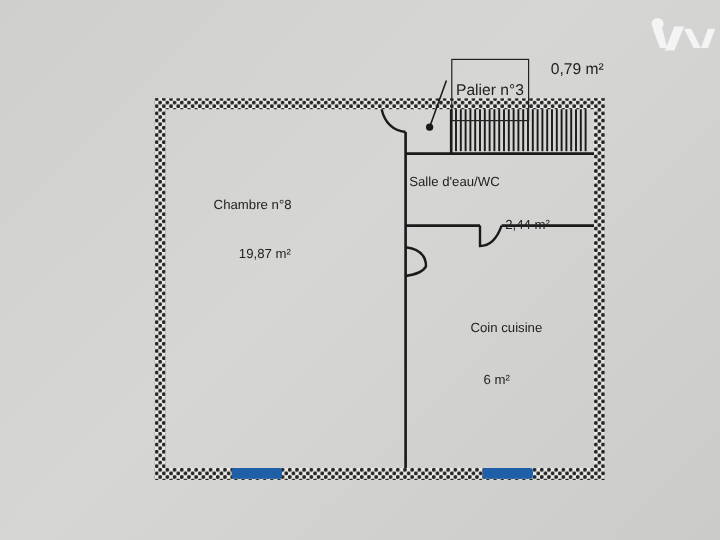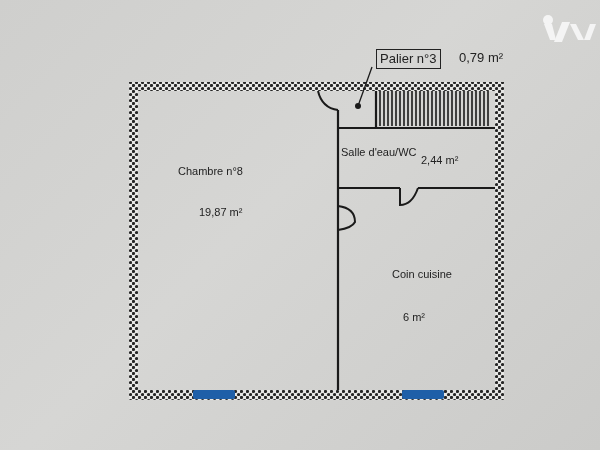--- a/index.html
+++ b/index.html
@@ -4,21 +4,21 @@
 <style>
   html, body { margin:0; padding:0; }
   body {
     width:600px; height:450px; overflow:hidden; position:relative;
     background: linear-gradient(135deg, #cfcfcd 0%, #d6d6d4 45%, #cbcbc9 100%);
     font-family: "Liberation Sans", sans-serif;
   }
   .plan { position:absolute; left:0; top:0; width:600px; height:450px; }
   .label { position:absolute; color:#222; font-size:11px; white-space:nowrap; }
   .palier-box {
-    position:absolute; left:376px; top:49px; height:18px; padding:0 3px;
+    position:absolute; left:376px; top:49px; height:18px; padding:16px 3px;
     border:1.5px solid #222; font-size:13px; line-height:18px; color:#222;
     background:transparent;
   }
   .watermark { position:absolute; left:540px; top:12px; width:56px; height:34px; }
 </style>
 </head>
 <body>
 
 <svg class="plan" viewBox="0 0 600 450" xmlns="http://www.w3.org/2000/svg">
   <defs>
@@ -97,21 +97,21 @@
   </g>
 </svg>
 
 <div class="palier-box">Palier n°3</div>
 <div class="label" style="left:459px; top:50px; font-size:13px;">0,79  m²</div>
 
 <div class="label" style="left:178px; top:165px;">Chambre n°8</div>
 <div class="label" style="left:199px; top:206px;">19,87  m²</div>
 
 <div class="label" style="left:341px; top:146px;">Salle d'eau/WC</div>
-<div class="label" style="left:421px; top:154px;">2,44  m²</div>
+<div class="label" style="left:421px; top:182px;">2,44  m²</div>
 
 <div class="label" style="left:392px; top:268px;">Coin cuisine</div>
 <div class="label" style="left:403px; top:311px;">6  m²</div>
 
 <svg class="watermark" viewBox="0 0 56 34" xmlns="http://www.w3.org/2000/svg">
   <circle cx="8" cy="8" r="5" fill="#f4f4f4"></circle>
   <polygon points="4,12 12,12 16,28 10,28" fill="#f4f4f4"></polygon>
   <polygon points="22,10 30,10 22,30 14,30" fill="#f4f4f4"></polygon>
   <polygon points="30,12 36,12 44,28 38,28" fill="#f4f4f4"></polygon>
   <polygon points="50,12 56,12 50,28 44,28" fill="#f4f4f4"></polygon>

